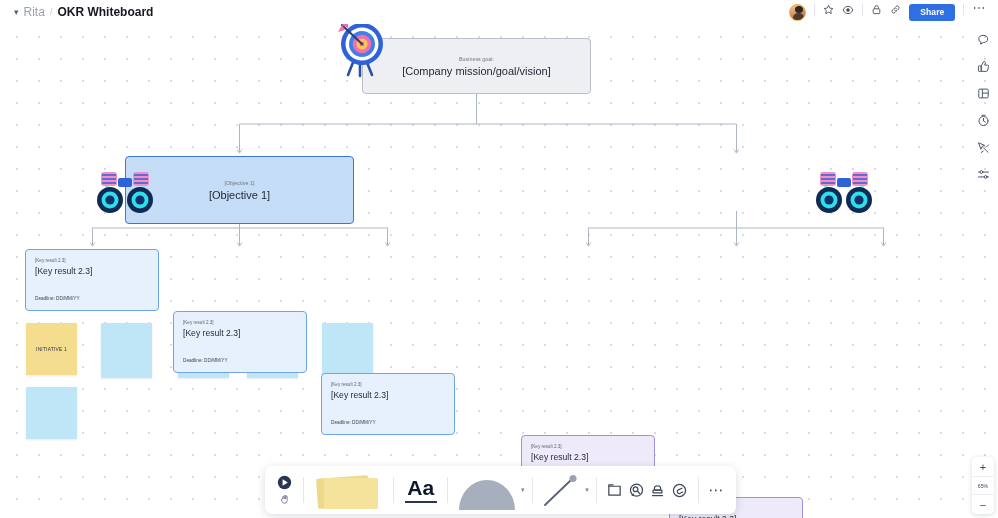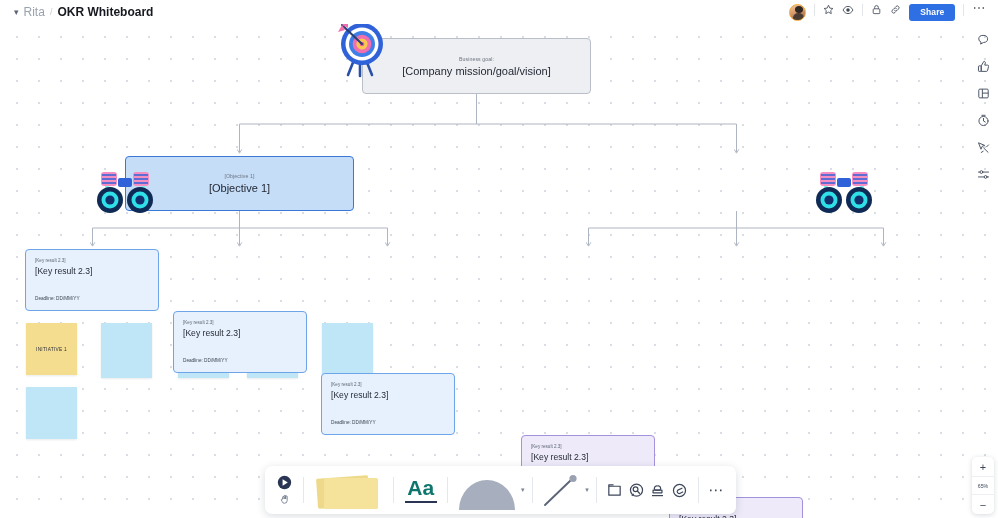--- a/index.html
+++ b/index.html
@@ -92,21 +92,21 @@
 
   
   #goal-card {
     left:362px; top:38px; width:229px; height:56px;
     background:#eeeff2; border:1.1px solid #b9bec8;
   }
   #goal-card .maintext { font-size:11px; }
 
   
   #obj1-card {
-    left:125px; top:156px; width:229px; height:55px;
+    left:125px; top:156px; width:229px; height:68px;
     background:#c5ddf7; border:1.3px solid #3a78d8;
   }
   #obj2-card {
     left:621px; top:156px; width:229px; height:55px;
     background:#ddd6f3; border:1.3px solid #8e7bd0;
   }
 
   
   .kr {
     width:134px; height:62px;
@@ -455,21 +455,21 @@
   <div class="tool" style="width:78px;height:44px;">
     <svg width="76" height="44" viewBox="0 0 76 44">
       <rect x="7" y="9" width="52" height="30" rx="1.5" fill="#eed98a" transform="rotate(-4 33 24)"></rect>
       <rect x="14" y="10" width="54" height="31" rx="1.5" fill="#f5e39b"></rect>
     </svg>
   </div>
 
   <div class="tsep"></div>
 
   <div class="tool" style="width:54px;height:44px;flex-direction:column;gap:2px;">
-    <div style="font-size:21px;font-weight:bold;color:#0f766e;line-height:22px;">Aa</div>
+    <div style="font-size:21px;font-weight:bold;color:#0f172a;line-height:22px;">Aa</div>
     <div style="width:32px;height:2.6px;background:#2a3553;"></div>
   </div>
 
   <div class="tsep"></div>
 
   <div class="tool" style="width:70px;height:44px;">
     <svg width="64" height="40" viewBox="0 0 64 40">
       <path d="M4,40 A28,30 0 0 1 60,40 Z" fill="#a7aebd"></path>
     </svg>
     <span class="caret">▾</span>

